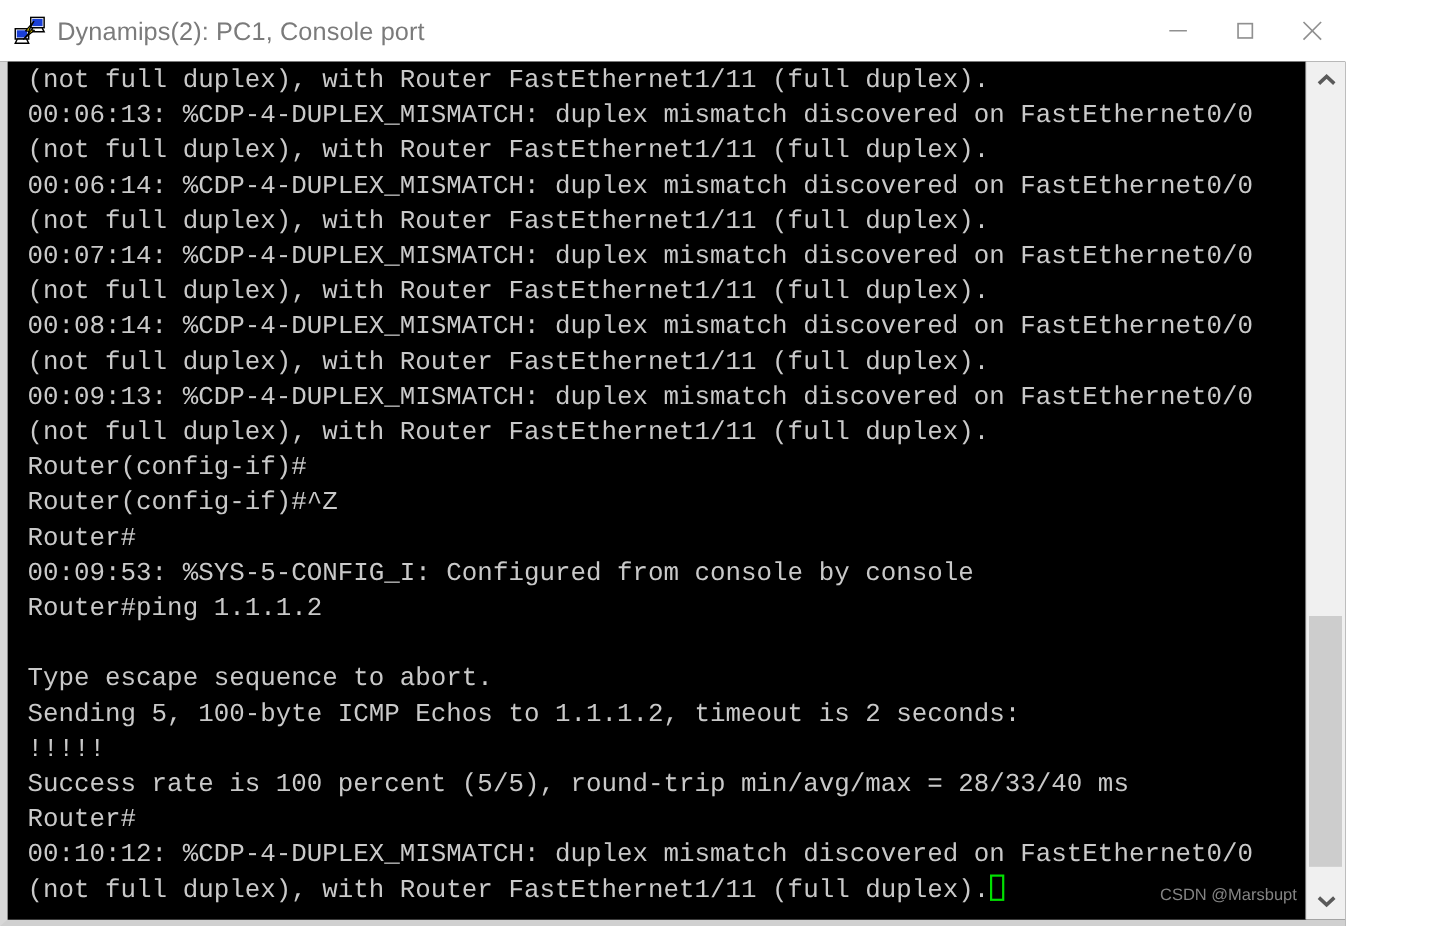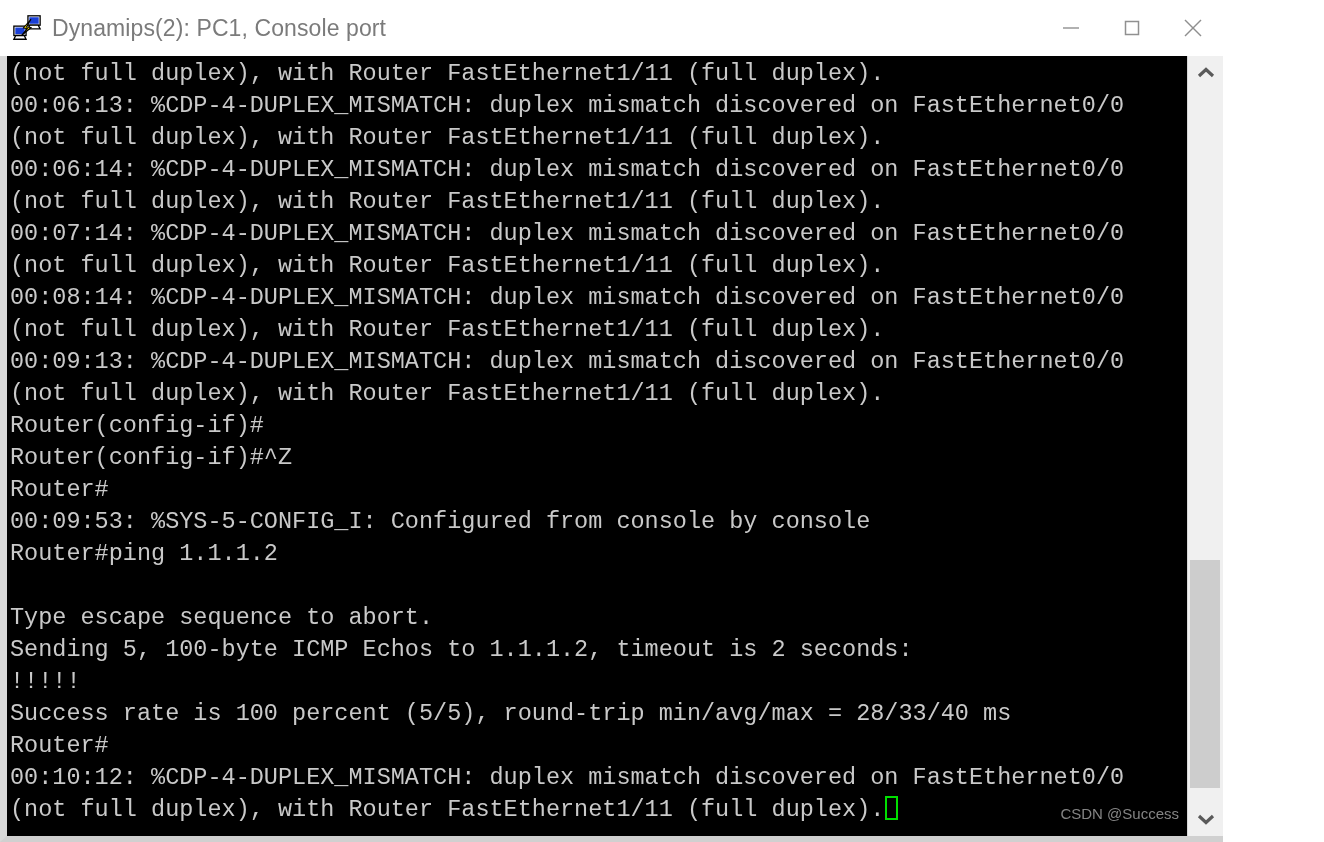--- a/index.html
+++ b/index.html
@@ -82,21 +82,21 @@
     overflow: hidden;
   }
   #terminal {
     position: absolute;
     left: 0;
     top: 0;
     right: 36px;
     bottom: 0;
     background: #000000;
     overflow: hidden;
-    padding-left: 3px;
+    padding-left: 18px;
     text-decoration: underline;
   }
   #term-lines {
     font-family: "Liberation Mono", "DejaVu Sans Mono", monospace;
     font-size: 23.5px;
     line-height: 32px;
     color: #c9c9c9;
     white-space: pre;
     letter-spacing: 0px;
     padding-top: 2px;
@@ -217,16 +217,16 @@
       <div id="sb-track">
         <div id="sb-thumb" style="top: 66%; height: 32%;"></div>
       </div>
       <div class="sb-arrow">
         <svg width="20" height="14" viewBox="0 0 20 14">
           <path d="M3 4 L10 10.5 L17 4" fill="none" stroke="#5a5a5a" stroke-width="3.2" stroke-linecap="butt" stroke-linejoin="miter"></path>
         </svg>
       </div>
     </div>
 
-    <div id="watermark">CSDN @Success</div>
+    <div id="watermark">CSDN @Marsbupt</div>
   </div>
 
 </div>
 
 </body></html>

